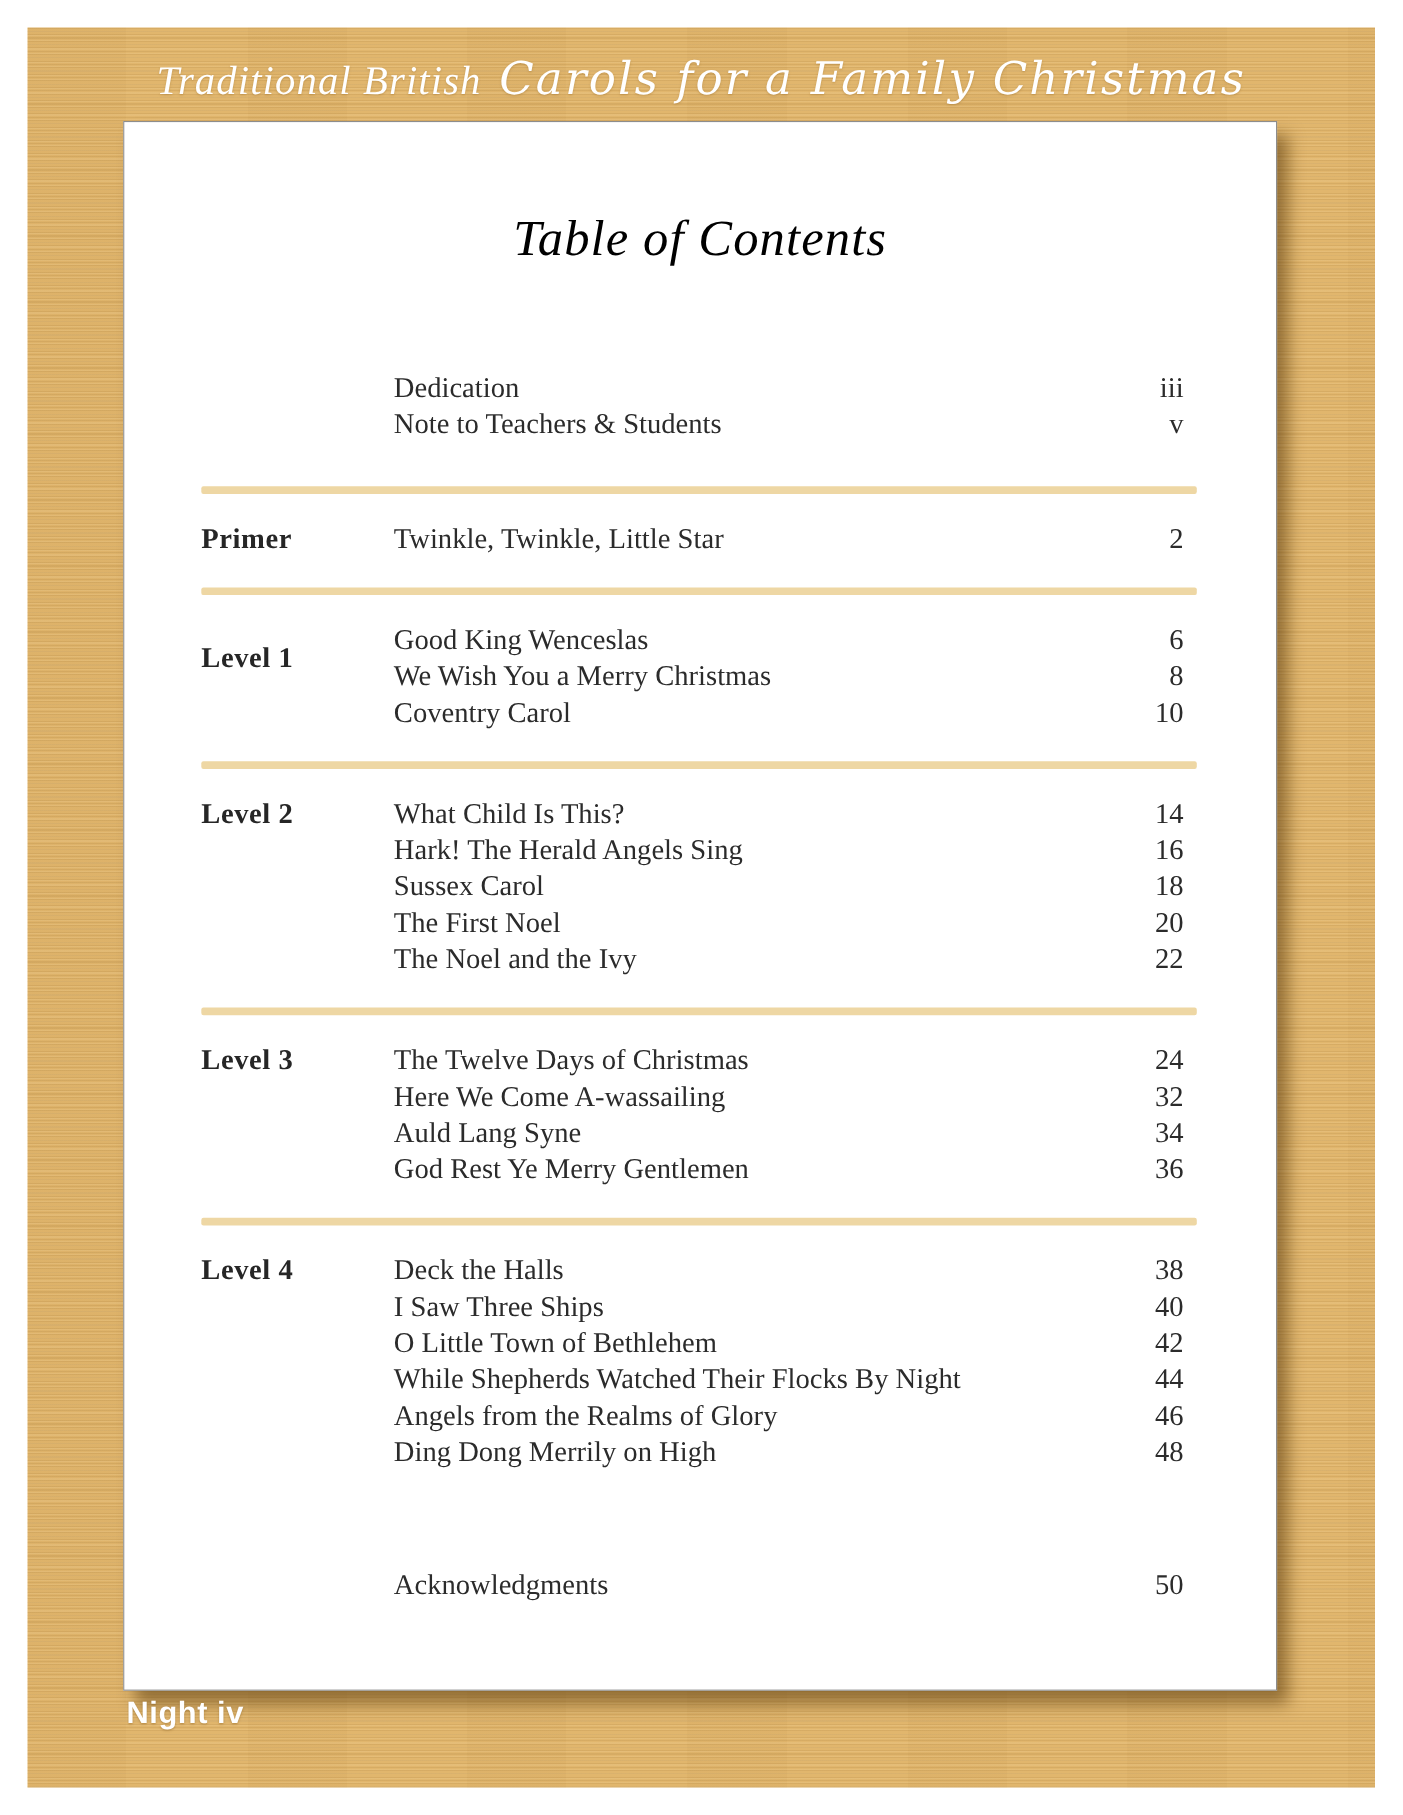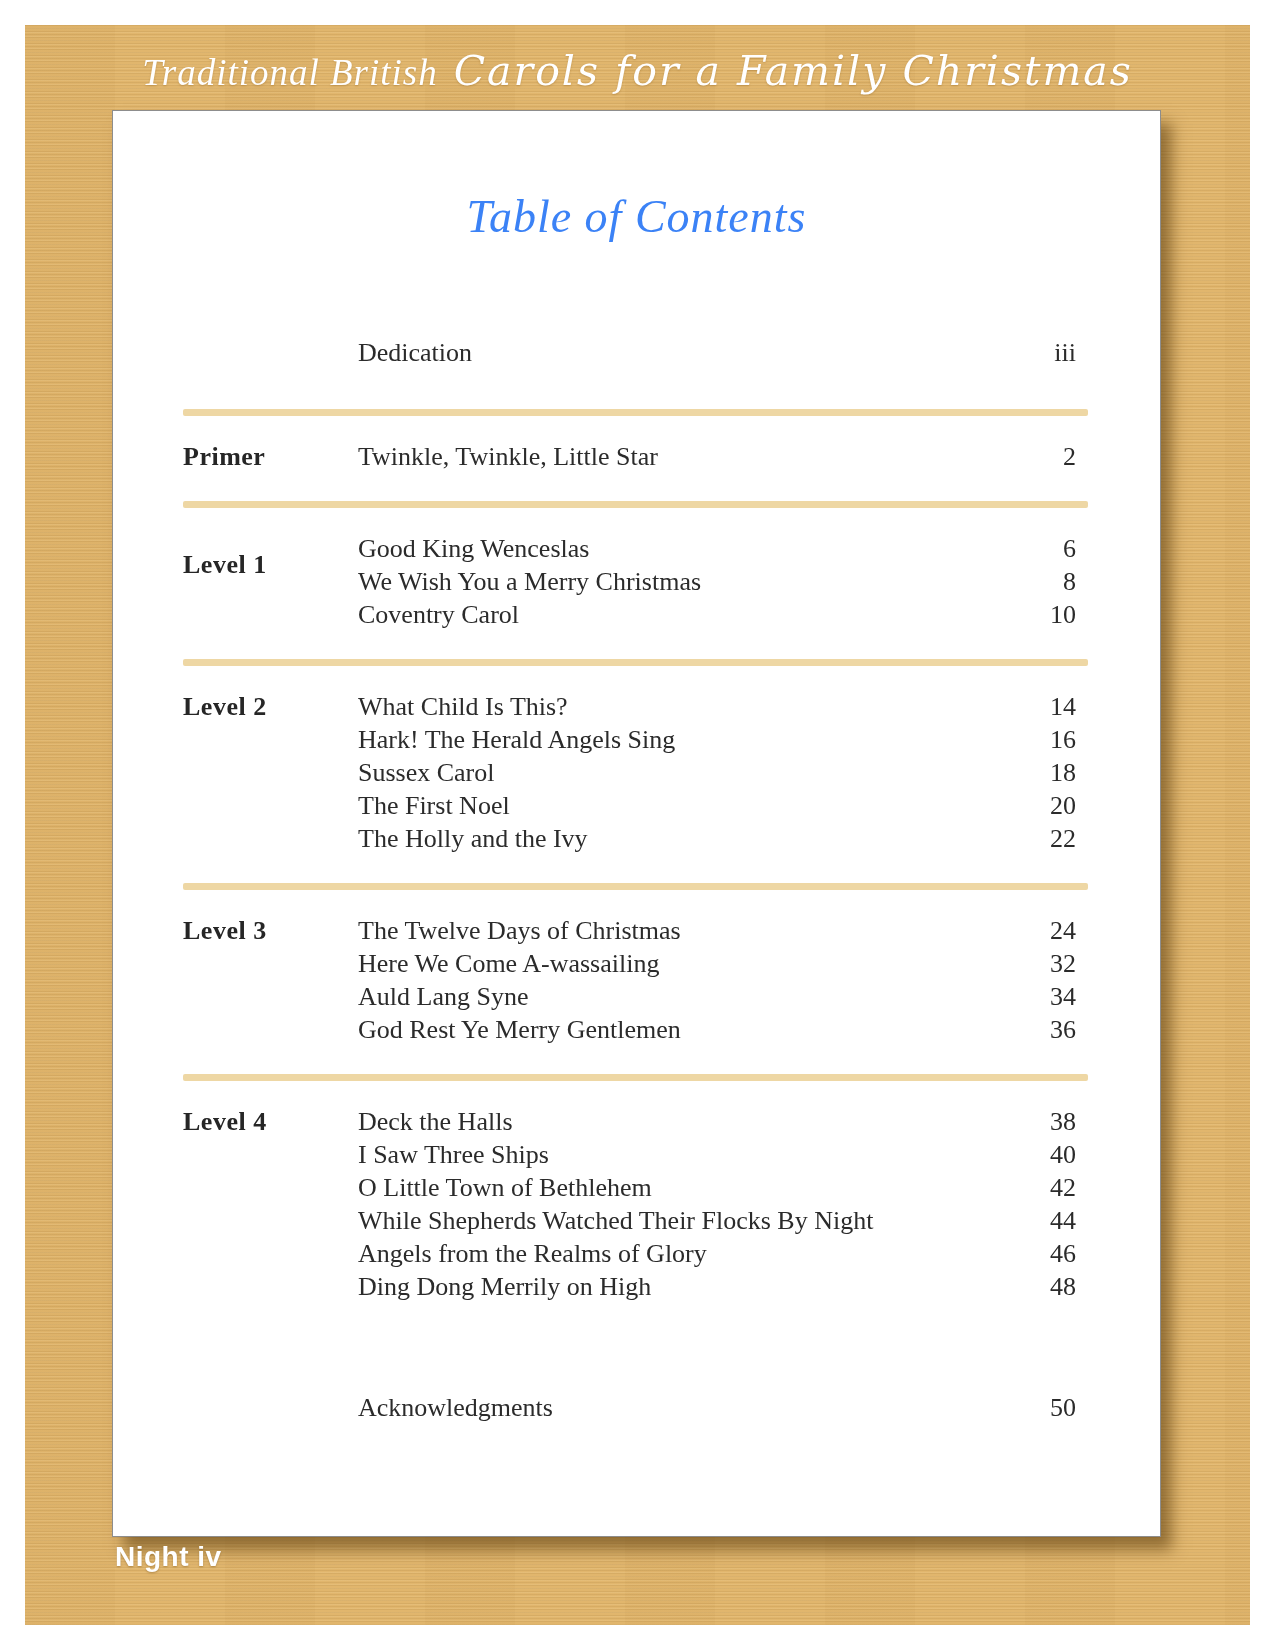--- a/index.html
+++ b/index.html
@@ -30,21 +30,21 @@
     font-style:italic;font-size:41px;letter-spacing:2px;margin-left:12px;
   }
   .page{
     position:absolute;left:87px;top:85px;width:1049px;height:1427px;
     background:#ffffff;border:1px solid #8d8d8d;box-sizing:border-box;
     box-shadow:11px 13px 14px rgba(85,55,10,0.55);
   }
   .toc-title{
     margin:78px 0 0 0;text-align:center;
     font-style:italic;font-weight:normal;
-    font-size:46px;line-height:55px;color:#3b82f6;
+    font-size:46px;line-height:55px;color:#000000;
     letter-spacing:1px;
   }
   .toc-body{
     margin:80px 72px 0 70px; 
     color:#2b2b2b;font-size:26px;line-height:33px;
   }
   .toc-section{display:flex;}
   .section-label{
     width:163px;flex:0 0 163px;
     font-weight:bold;color:#262626;letter-spacing:0.5px;
@@ -78,20 +78,24 @@
     <h1 class="toc-title">Table of Contents</h1>
 
     <div class="toc-body">
       <div class="toc-section front-spacing">
         <div class="section-label"></div>
         <div class="section-entries" id="front-matter-entries">
             <div class="toc-row">
               <span class="toc-entry-title">Dedication</span>
               <span class="toc-entry-page">iii</span>
             </div>
+            <div class="toc-row">
+              <span class="toc-entry-title">Note to Teachers &amp; Students</span>
+              <span class="toc-entry-page">v</span>
+            </div>
           </div>
       </div>
 
       <div id="toc-sections">
           <div class="divider"></div>
           <div class="toc-section">
             <div class="section-label" style="margin-top: 24px;">Primer</div>
             <div class="section-entries entries-spacing">
               <div class="toc-row">
                 <span class="toc-entry-title">Twinkle, Twinkle, Little Star</span>
@@ -131,21 +135,21 @@
               </div>
               <div class="toc-row">
                 <span class="toc-entry-title">Sussex Carol</span>
                 <span class="toc-entry-page">18</span>
               </div>
               <div class="toc-row">
                 <span class="toc-entry-title">The First Noel</span>
                 <span class="toc-entry-page">20</span>
               </div>
               <div class="toc-row">
-                <span class="toc-entry-title">The Holly and the Ivy</span>
+                <span class="toc-entry-title">The Noel and the Ivy</span>
                 <span class="toc-entry-page">22</span>
               </div>
             </div>
           </div>
           <div class="divider"></div>
           <div class="toc-section">
             <div class="section-label" style="margin-top: 24px;">Level 3</div>
             <div class="section-entries entries-spacing">
               <div class="toc-row">
                 <span class="toc-entry-title">The Twelve Days of Christmas</span>

